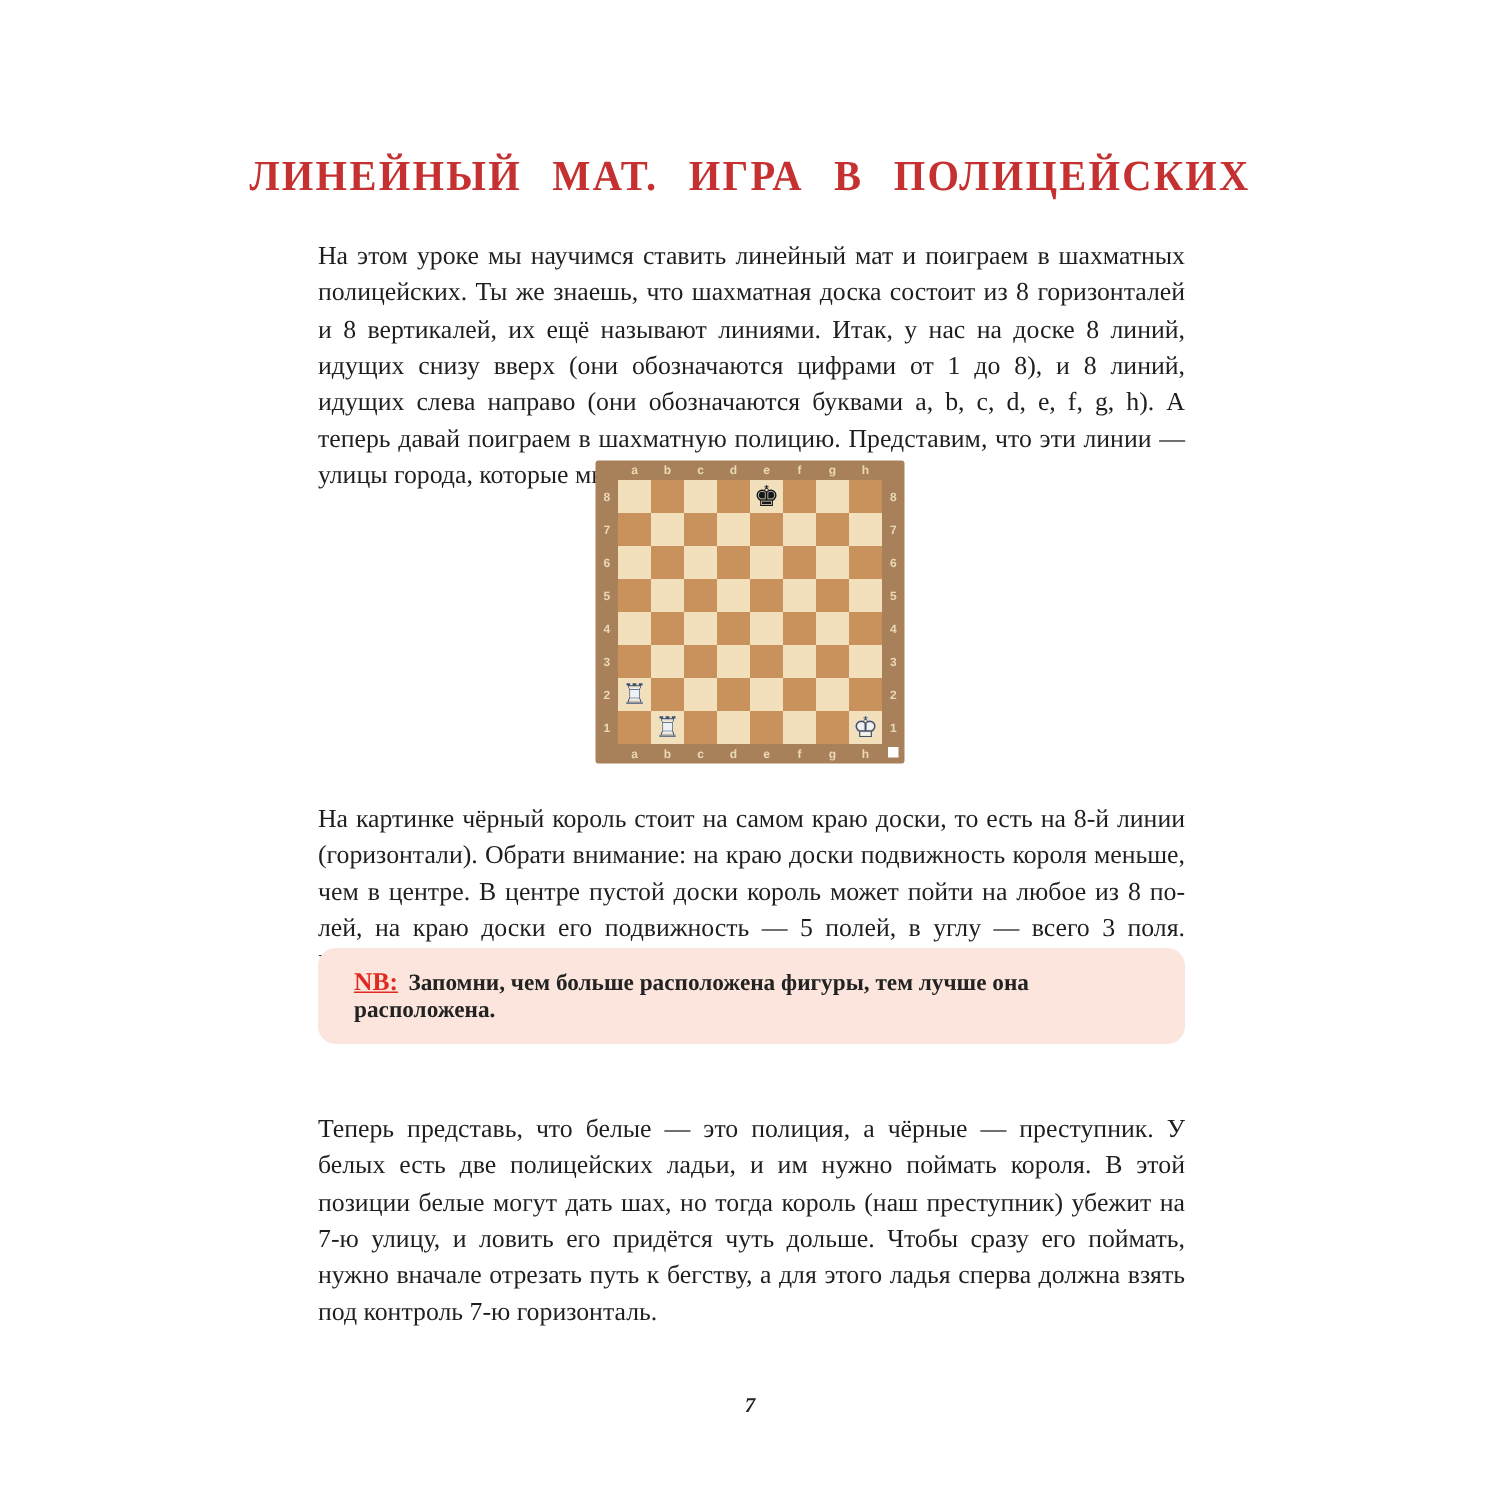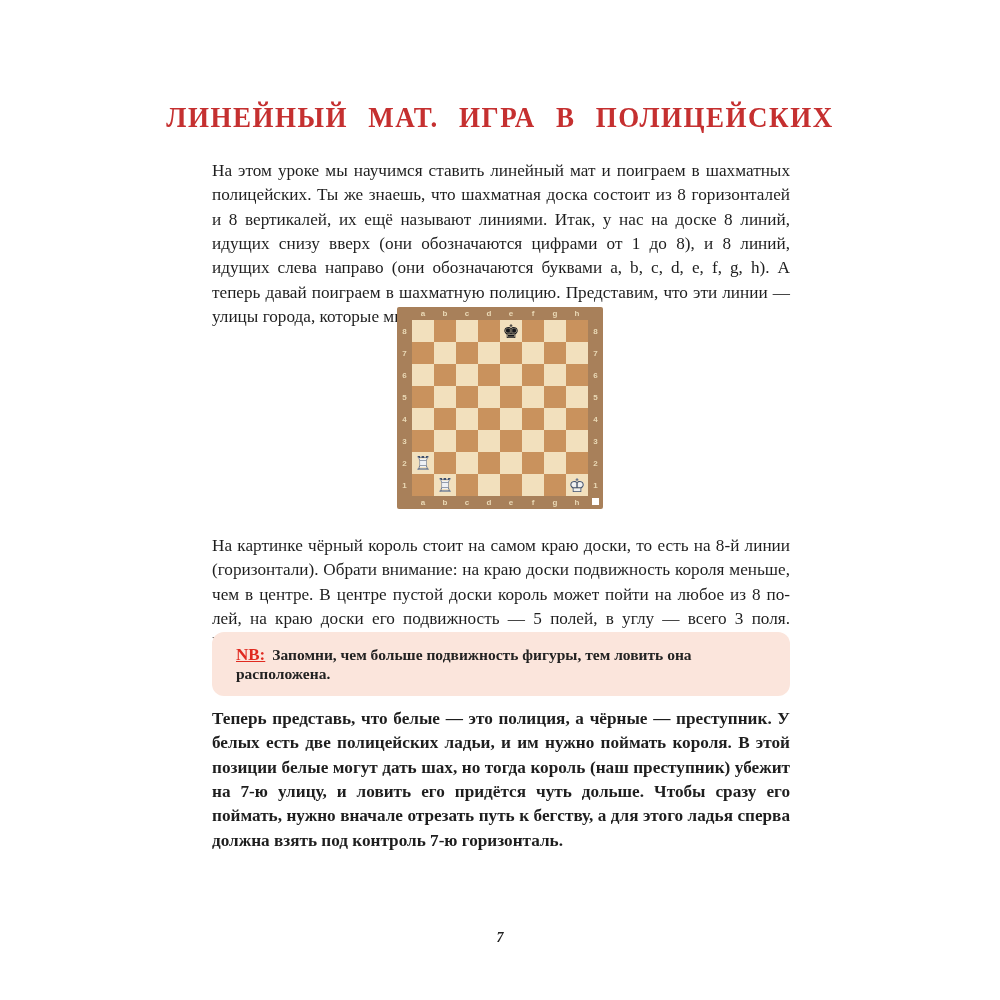--- a/index.html
+++ b/index.html
@@ -11,21 +11,21 @@
     position:absolute;top:84px;left:0;width:1000px;text-align:center;
     font-weight:bold;font-size:27px;letter-spacing:1.5px;word-spacing:12px;
     transform:scaleY(1.06);color:var(--title-red,#c53030);
   }
   .para{
     position:absolute;left:212px;width:578px;
     font-size:17.2px;line-height:24.3px;text-align:justify;
   }
   .p1{top:142px;}
   .p2{top:517px;}
-  .p3{top:690px;font-weight:bold;}
+  .p3{top:724px;font-weight:normal;}
 
   
   .board-wrap{position:absolute;top:307px;left:50%;transform:translateX(-50%);}
   .board{
     position:relative;background:var(--frame,#a8805a);
     padding:13px 15px;width:176px;border-radius:2px;
   }
   .grid{display:grid;grid-template-columns:repeat(8,22px);grid-auto-rows:22px;}
   .sq{position:relative;}
   .sq.light{background:var(--light,#f2e0bd);}
@@ -193,18 +193,18 @@
         <span>g</span>
         <span>h</span>
       </div>
     <div class="move-indicator"></div>
   </div>
 </figure>
 
 <p class="para p2">На картинке чёрный король стоит на самом краю доски, то есть на 8-й линии (горизонтали). Обрати внимание: на краю доски подвижность короля мень­ше, чем в центре. В центре пустой доски король может пойти на любое из 8 по­лей, на краю доски его подвижность — 5 полей, в углу — всего 3 поля. Поэтому окружить короля легче на краю доски, чем в центре.</p>
 
 <div class="nb-box">
-  <span class="nb-label">NB:</span><span>Запомни, чем больше подвижность фигуры, тем ловить она расположена.</span>
+  <span class="nb-label">NB:</span><span>Запомни, чем больше расположена фигуры, тем лучше она расположена.</span>
 </div>
 
 <p class="para p3">Теперь представь, что белые — это полиция, а чёрные — преступник. У белых есть две полицейских ладьи, и им нужно поймать короля. В этой позиции бе­лые могут дать шах, но тогда король (наш преступник) убежит на 7-ю улицу, и ловить его придётся чуть дольше. Чтобы сразу его поймать, нужно вначале отрезать путь к бегству, а для этого ладья сперва должна взять под контроль 7-ю горизонталь.</p>
 
 <div class="page-number">7</div>
 
 </body></html>

